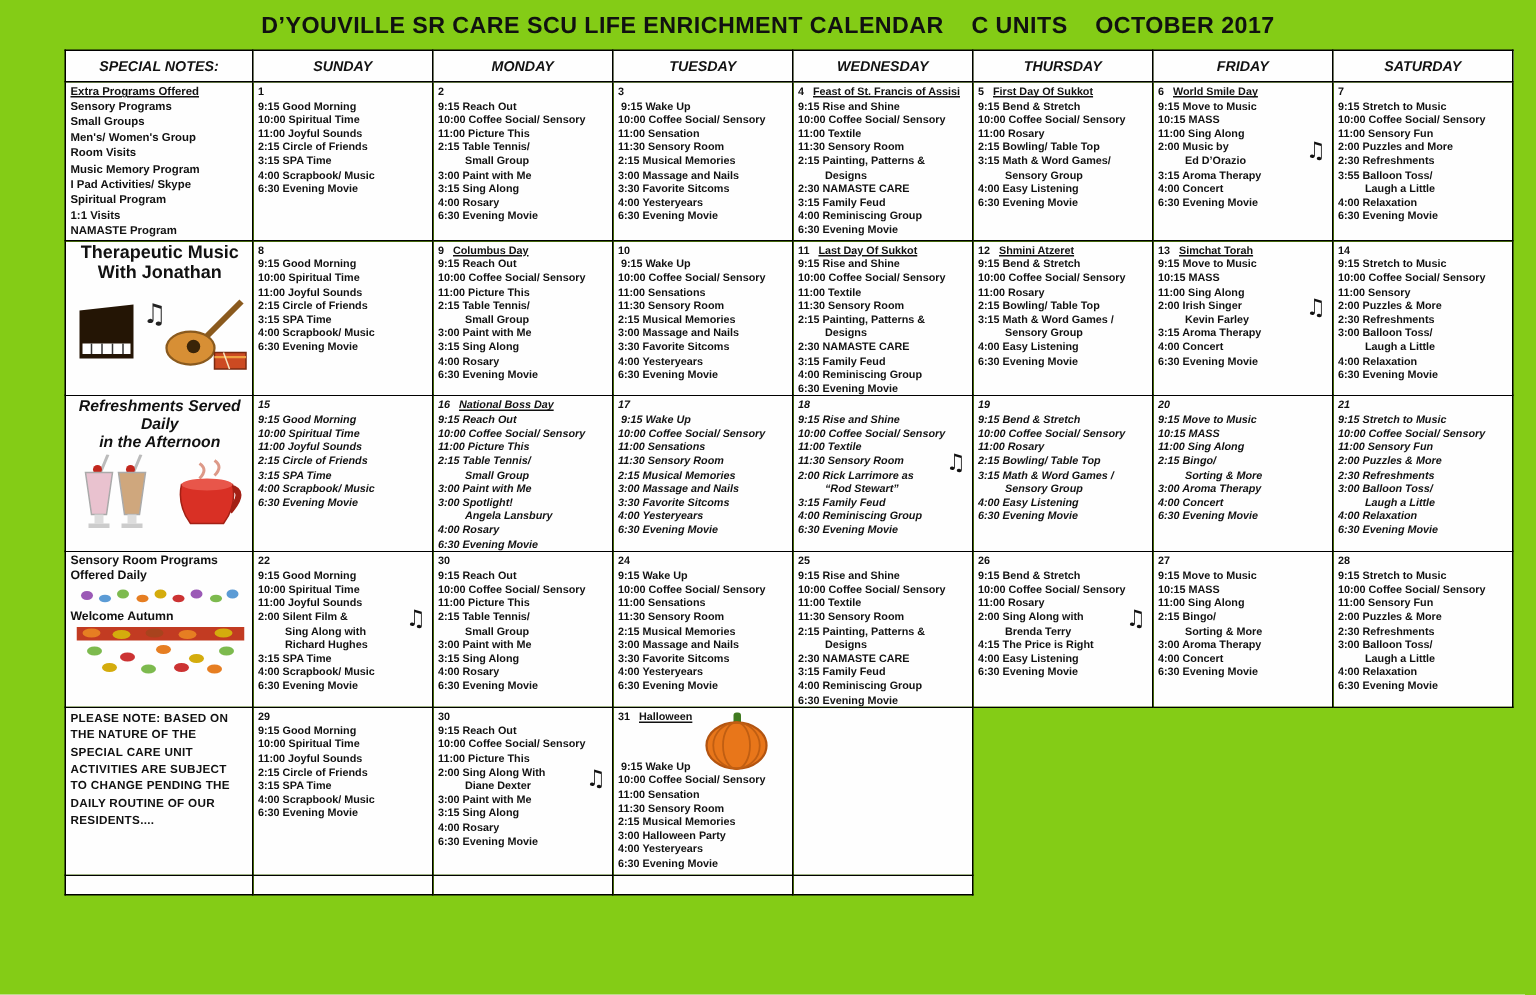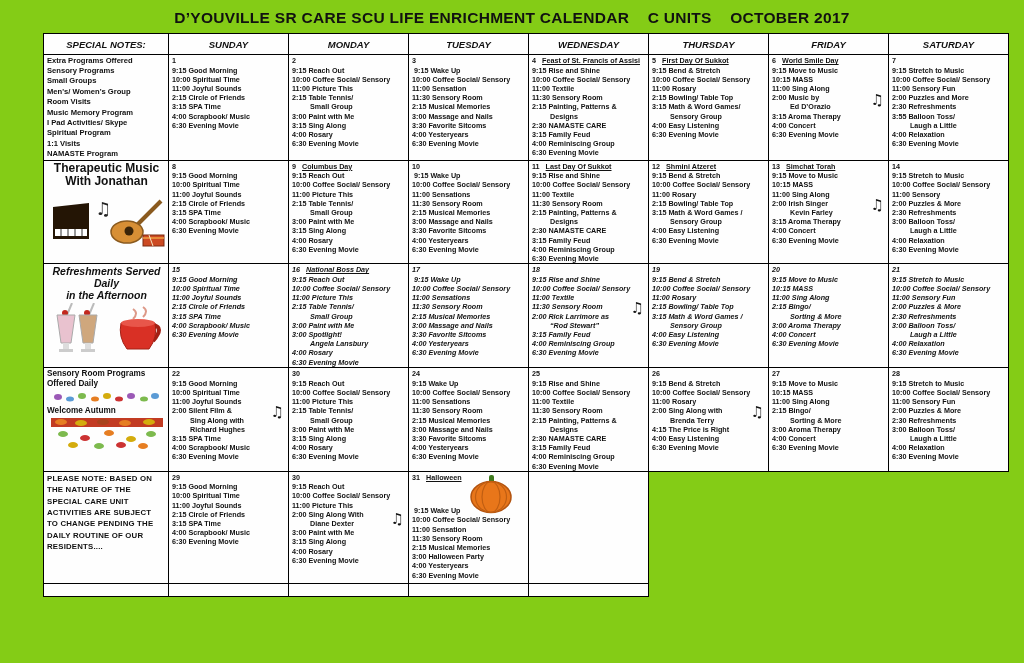--- a/index.html
+++ b/index.html
@@ -16,21 +16,21 @@
   .dayhead{display:flex;line-height:9.5px;}
   .daynum{margin-right:6px;}
   .holiday{text-decoration:underline;}
   .line{white-space:pre-wrap;}
   .musicnote{position:absolute;right:4px;top:36%;font-size:15px;line-height:15px;
              font-family:"DejaVu Sans",sans-serif;}
   .spacer{height:24px;}
   .pumpkin-wrap{position:absolute;top:2px;right:14px;}
   
   td.sn{padding:2px 3px;}
-  .sn-underline{font-size:7.6px;line-height:10px;}
+  .sn-underline{text-decoration:underline;font-size:7.6px;line-height:10px;}
   .sn-line{font-size:7.6px;line-height:10.4px;}
   .sn-center-lg{font-size:12px;line-height:13.5px;text-align:center;}
   .sn-center-md{font-size:10.5px;line-height:12px;text-align:center;}
   .sn-center-sm{font-size:8.2px;line-height:10px;text-align:left;}
   .sn-note-line{font-size:7.8px;line-height:11.4px;letter-spacing:.2px;}
   .sn-art{text-align:center;margin-top:2px;}
 </style>
 </head>
 <body>
 

